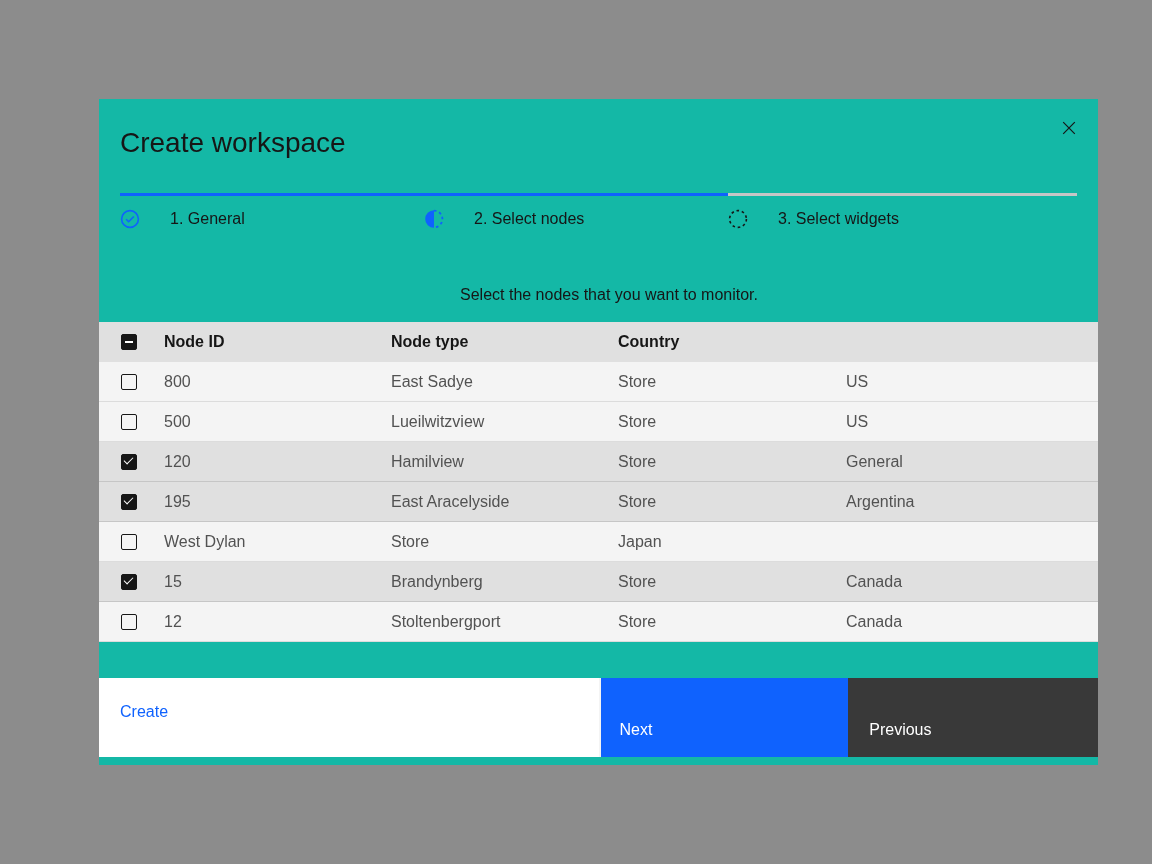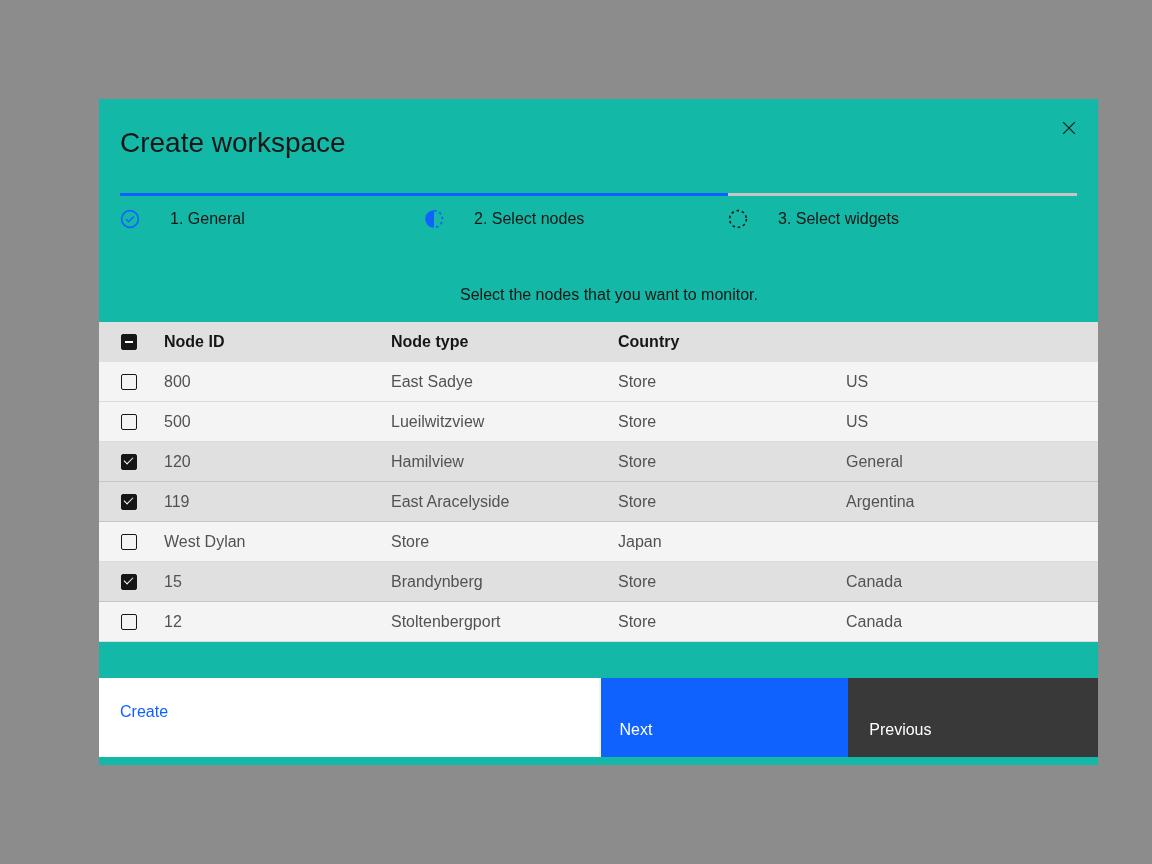--- a/index.html
+++ b/index.html
@@ -195,21 +195,21 @@
     </div>
     <div>120</div>
     <div>Hamilview</div>
     <div>Store</div>
     <div>General</div>
   </div>
         <div class="t-row selected">
     <div class="cb-cell">
       <span class="checkbox checked"></span>
     </div>
-    <div>119</div>
+    <div>195</div>
     <div>East Aracelyside</div>
     <div>Store</div>
     <div>Argentina</div>
   </div>
         <div class="t-row">
     <div class="cb-cell">
       <span class="checkbox"></span>
     </div>
     <div>West Dylan</div>
     <div>Store</div>

